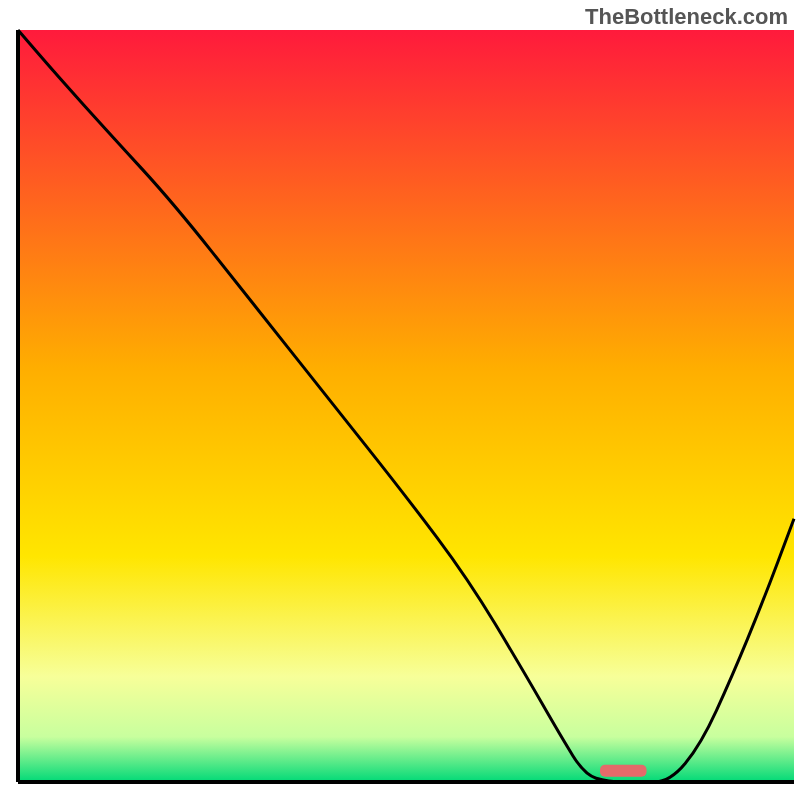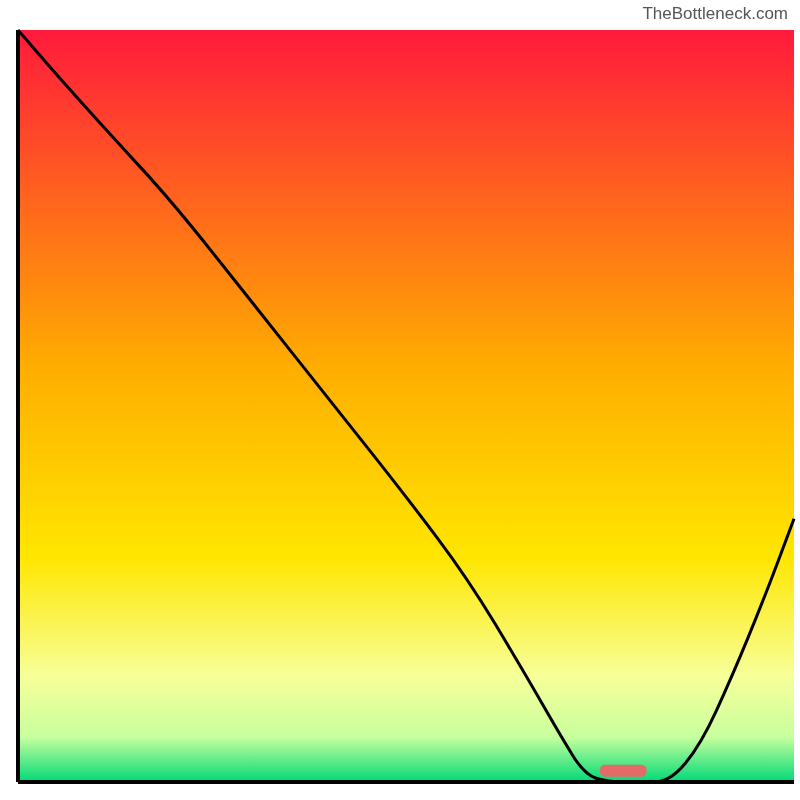--- a/index.html
+++ b/index.html
@@ -14,22 +14,22 @@
   .chart-container {
     position: relative;
     width: 800px;
     height: 800px;
   }
   .watermark {
     position: absolute;
     top: 4px;
     right: 12px;
     color: #555;
-    font-size: 17px;
-    font-weight: 400;
+    font-size: 22px;
+    font-weight: 700;
     z-index: 10;
   }
   svg {
     display: block;
   }
 </style>
 </head>
 <body>
 
 <div class="chart-container">

